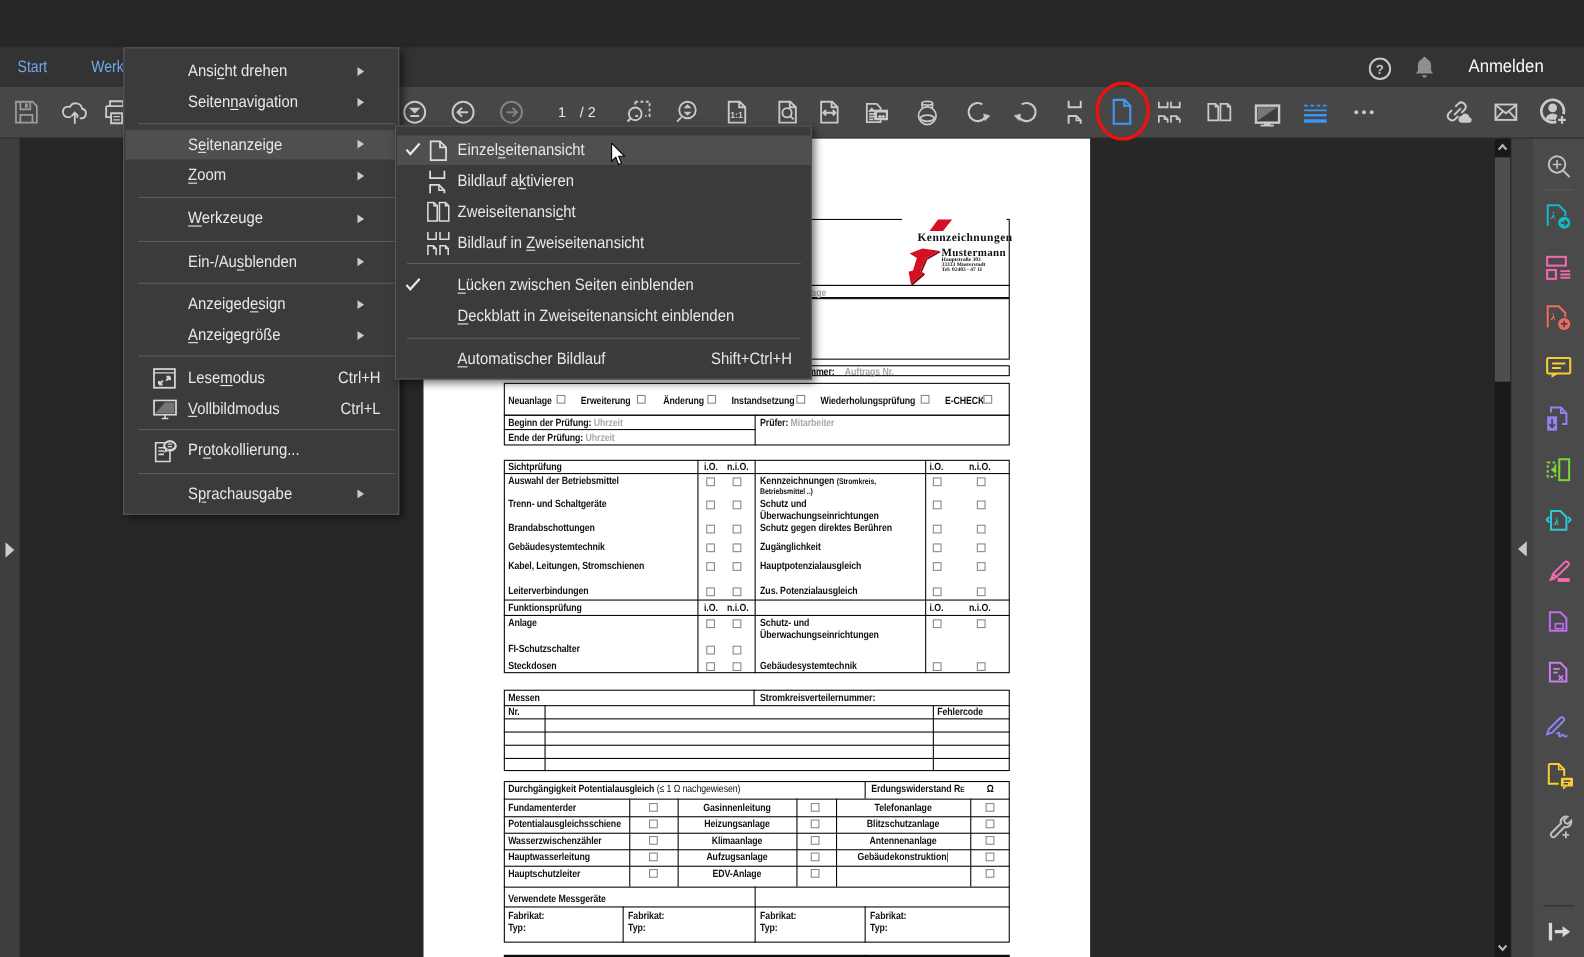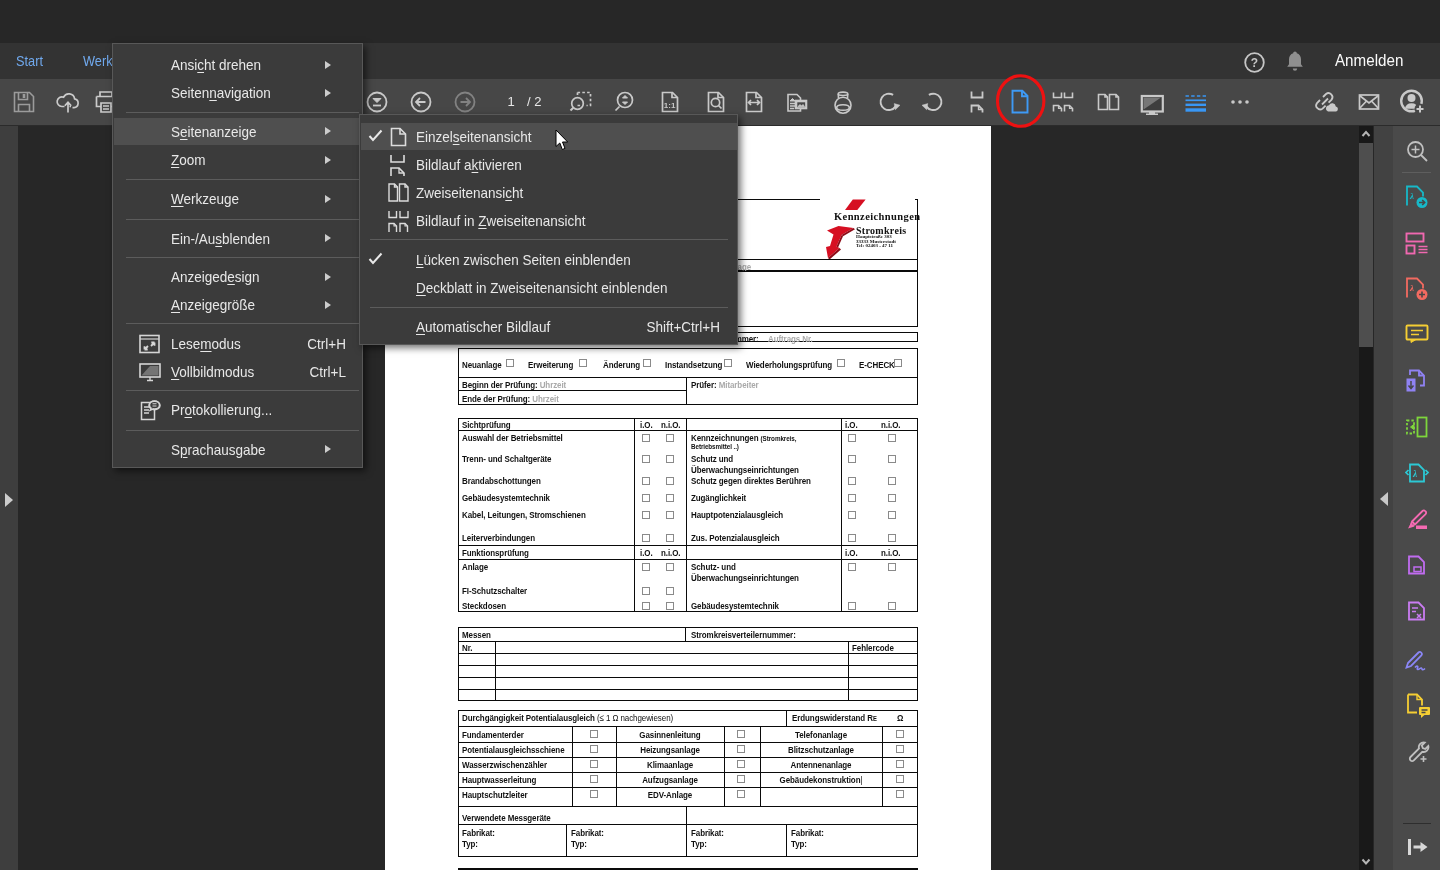--- a/index.html
+++ b/index.html
@@ -244,21 +244,21 @@
     <div class="fb" style="left:73px;top:73px;width:460px;height:61px;"></div>
     <div class="abs" style="left:435px;top:70px;width:95px;height:62px;background:#fff"></div>
     <svg class="abs" style="left:437px;top:71px" width="50" height="66" viewBox="0 0 50 66">
       <path d="M30.8 2.5 L43.6 2.5 L35.3 13 L23 13 Z" fill="#d60f22"></path>
       <path d="M5 33.5 L16.5 29 L31.5 31 L19.5 38 L14.5 49.5 L17.5 51 L6 61 L4 50 L8 49 L11.5 37.5 Z" fill="#d60f22"></path>
       <path d="M31.5 31 L33 32.3 L21 39.2 L19.5 38 Z" fill="#8d0a16"></path>
       <path d="M19.5 38 L21 39.2 L16 50.5 L14.5 49.5 Z" fill="#8d0a16"></path>
       <path d="M17.5 51 L19 52.5 L7.5 62.5 L6 61 Z" fill="#8d0a16"></path>
     </svg>
     <div class="abs" style="left:449px;top:85px;width:80px;font-family:'Liberation Serif',serif;font-weight:bold;font-size:10.5px;letter-spacing:0.4px;color:#111;">Kennzeichnungen</div>
-    <div class="abs" style="left:471px;top:98.5px;width:80px;font-family:'Liberation Serif',serif;font-weight:bold;font-size:10px;color:#111;letter-spacing:0.3px;">Stromkreis</div>
+    <div class="abs" style="left:471px;top:98.5px;width:80px;font-family:'Liberation Serif',serif;font-weight:bold;font-size:10px;color:#111;letter-spacing:0.3px;">Mustermann</div>
     <div class="abs" style="left:471px;top:109px;font-family:'Liberation Serif',serif;font-weight:bold;font-size:5px;color:#111;line-height:4.6px;">Hauptstraße 303<br>33333 Musterstadt<br>Tel: 02403 - 47 11</div>
 
     <div class="fb" style="left:73px;top:133px;width:460px;height:12px;"></div>
     <div class="fg" style="left:340px;top:135px;">Anlage</div>
 
     <div class="fb" style="left:73px;top:145px;width:460px;height:56px;"></div>
 
     <div class="fb" style="left:73px;top:206px;width:460px;height:10px;"></div>
     <div class="ft" style="left:308px;top:207px;">Auftragsnummer:</div>
     <div class="fg" style="left:383px;top:207px;">Auftrags Nr.</div>

